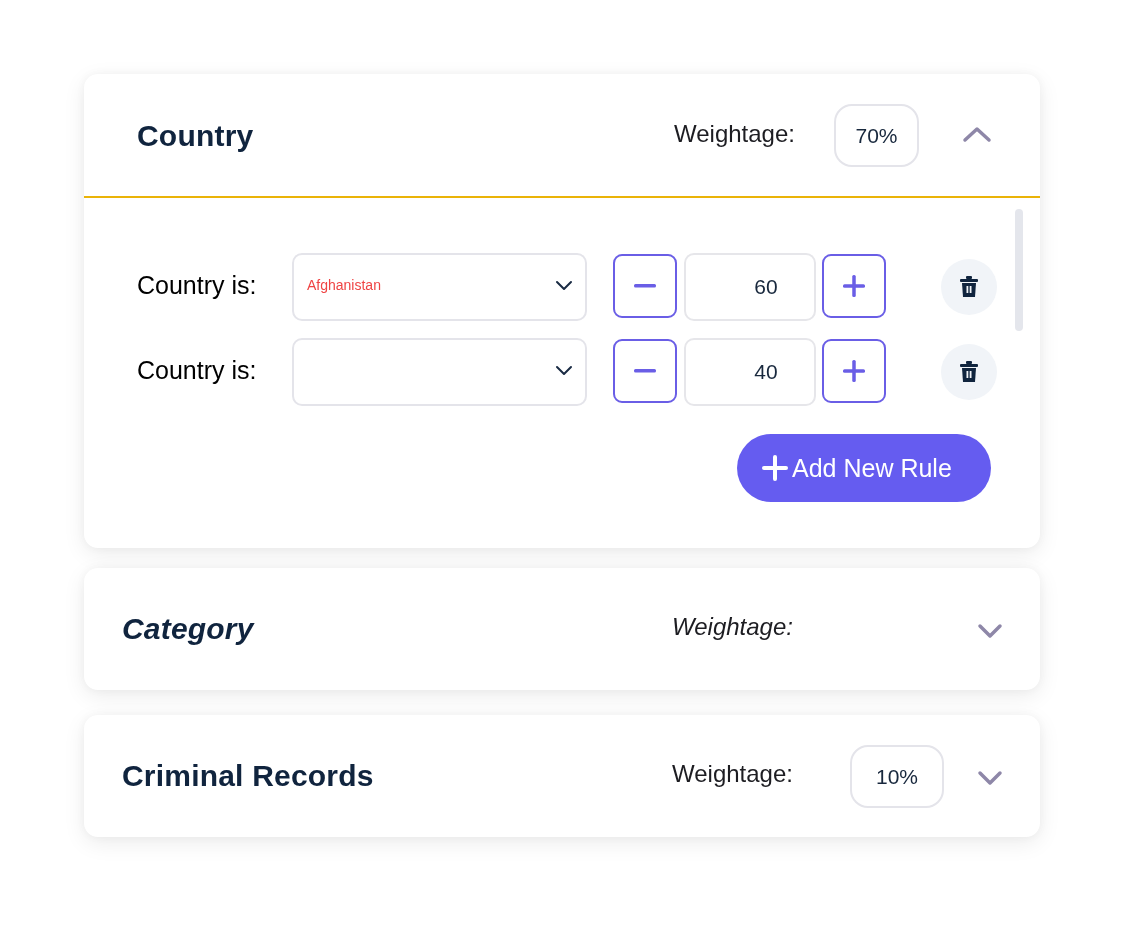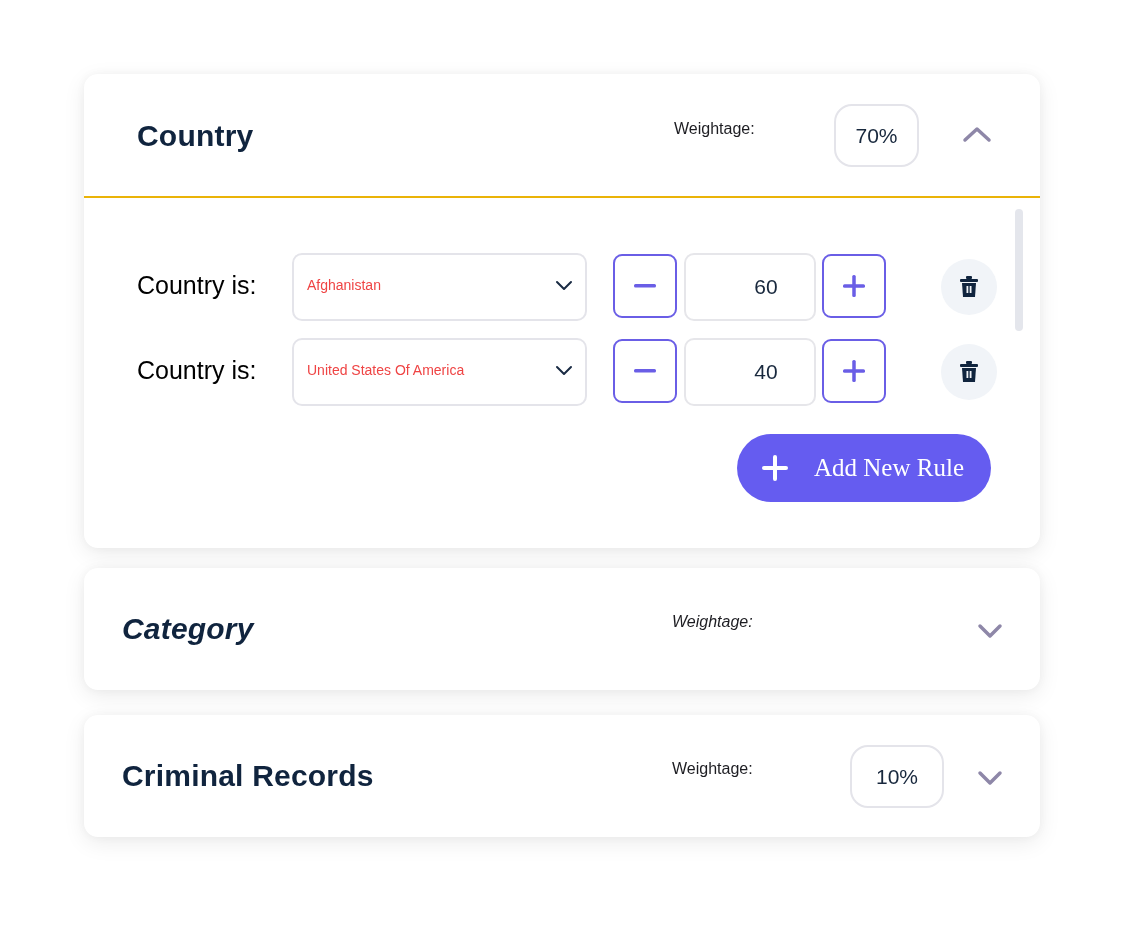--- a/index.html
+++ b/index.html
@@ -14,21 +14,21 @@
   #card-country { top: 74px; height: 474px; }
   #card-category { top: 568px; height: 122px; font-style: italic; }
   #card-criminal { top: 715px; height: 122px; }
 
   .card-header { position: absolute; left: 0; top: 0; width: 100%; height: 122px; }
   #card-country .card-header { border-bottom: 2px solid #eab308; height: 124px; }
   .card-title { position: absolute; font-size: 30px; font-weight: bold; color: #10243e; letter-spacing: 0.2px; }
   #card-country .card-title { left: 53px; top: 45px; }
   #card-category .card-title, #card-criminal .card-title { left: 38px; top: 44px; }
 
-  .weight-label { position: absolute; font-size: 16px; color: #1d1d22; }
+  .weight-label { position: absolute; font-size: 24px; color: #1d1d22; }
   #card-country .weight-label { left: 590px; top: 46px; }
   #card-category .weight-label, #card-criminal .weight-label { left: 588px; top: 45px; }
 
   .weight-box {
     position: absolute; border: 2px solid #e4e4ea; border-radius: 18px; background: #fff;
     display: flex; align-items: center; justify-content: center; font-size: 21px; color: #18283d;
   }
   #card-country .weight-box { left: 750px; top: 30px; width: 85px; height: 63px; }
   #card-category .weight-box, #card-criminal .weight-box { left: 766px; top: 30px; width: 94px; height: 63px; }
 
@@ -61,21 +61,21 @@
     background: #f1f4f8; display: flex; align-items: center; justify-content: center; cursor: pointer;
   }
 
   .scrollbar { position: absolute; left: 931px; top: 135px; width: 8px; height: 122px; border-radius: 4px; background: #e4e6ec; }
 
   .add-rule {
     position: absolute; left: 653px; top: 360px; width: 254px; height: 68px; border-radius: 34px;
     background: #655cf0; color: #fff; display: flex; align-items: center; cursor: pointer; border: none;
   }
   .add-rule .plus { margin-left: 25px; width: 26px; height: 26px; }
-  .add-rule .lbl { margin-left: 26px; font-size: 25px; color: #ffffff; font-family: Liberation Serif, serif; }
+  .add-rule .lbl { margin-left: 4px; font-size: 25px; color: #ffffff; }
 </style>
 </head>
 <body>
 
 <div class="card" id="card-country">
   <div class="card-header">
     <div class="card-title">Country</div>
     <div class="weight-label">Weightage:</div>
     <div class="weight-box">70%</div>
     <svg class="chev" viewBox="0 0 32 20">
@@ -110,21 +110,20 @@
         <path d="M3 7 H17 L16 21 H4 Z" fill="#10243e"></path>
         <rect x="7.5" y="10" width="1.8" height="7" fill="#f1f4f8"></rect>
         <rect x="10.7" y="10" width="1.8" height="7" fill="#f1f4f8"></rect>
       </svg>
     </div>
   </div>
 
   <div class="rule-row" style="top:264px;">
     <div class="rule-label">Country is:</div>
     <div class="country-select">
-      <span class="val">United States Of America</span>
       <svg class="dd" viewBox="0 0 18 12">
         <polyline points="2,2 9,9 16,2" fill="none" stroke="#1a2b44" stroke-width="2" stroke-linecap="round" stroke-linejoin="round"></polyline>
       </svg>
     </div>
     <div class="step-btn step-minus">
       <svg width="22" height="4">
           <rect x="0" y="0" width="22" height="3.5" rx="1.5" fill="#6a5ee6"></rect>
         </svg>
     </div>
     <div class="step-value">40</div>

